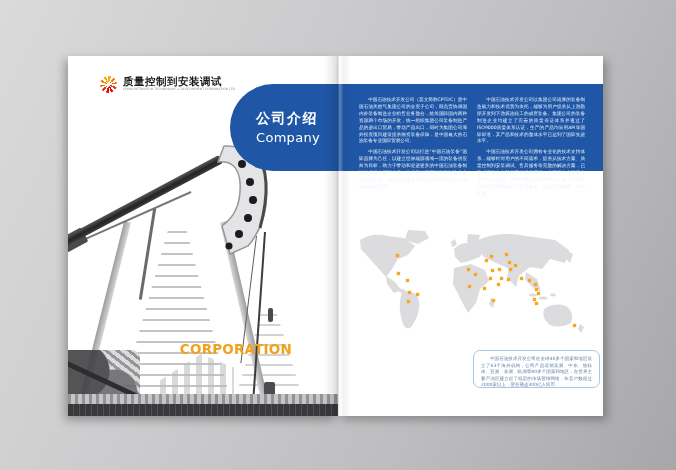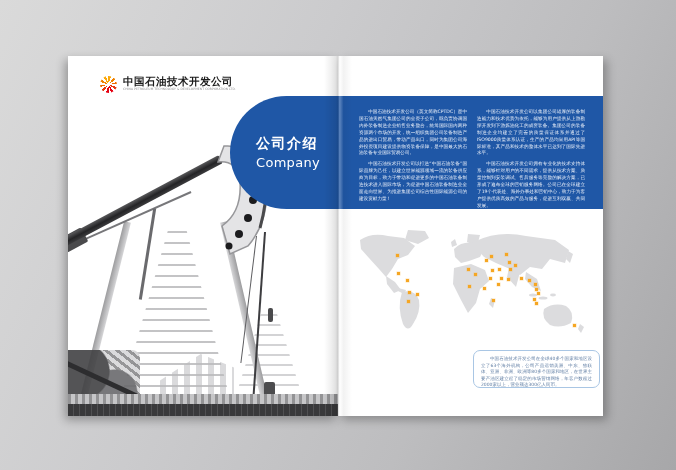--- a/index.html
+++ b/index.html
@@ -58,21 +58,21 @@
   #pj-pipe{left:-16px;top:214px;width:120px;height:5px;background:#2d2d2f;transform:rotate(25deg);transform-origin:0 50%;}
   #pj-deck{left:0;top:254px;width:270px;height:10px;background:repeating-linear-gradient(90deg,#939395 0 3px,#c6c6c8 3px 7px);}
   #pj-ground{left:0;top:264px;width:270px;height:14px;background:repeating-linear-gradient(90deg,#39393b 0 5px,#505052 5px 6px);}
   #pj-horsehead-svg{left:128px;top:2px;width:84px;height:118px;}
 
   
   #cover-title{position:absolute;left:8px;top:286px;width:216px;text-align:right;z-index:3;
     color:#f0a21c;font-weight:bold;font-size:13.5px;line-height:15.5px;letter-spacing:.2px;}
 
   
-  #banner{position:absolute;left:230px;top:96px;width:373px;height:113px;background:#1f57a6;
+  #banner{position:absolute;left:230px;top:84px;width:373px;height:87px;background:#1f57a6;
     border-radius:58.5px 0 0 58.5px;z-index:5;}
   #banner-title{position:absolute;left:26px;top:0;height:100%;display:flex;flex-direction:column;justify-content:center;color:#fff;}
   #banner-title-zh{font-size:14px;font-weight:bold;letter-spacing:1.5px;}
   #banner-title-en{font-size:13px;margin-top:2px;letter-spacing:.3px;}
   #intro-cols{position:absolute;left:129px;top:13px;width:226px;height:92px;display:flex;gap:10px;}
   .intro-col{width:108px;color:#eef3fb;font-size:4.6px;line-height:6.9px;text-align:justify;}
   .intro-col p{margin:0 0 4px 0;text-indent:2em;}
 
   
   #spine{position:absolute;left:324px;top:56px;width:28px;height:360px;z-index:7;pointer-events:none;
@@ -121,26 +121,27 @@
       <div class="pj" id="pj-wellhead"></div>
       <div class="pj" id="pj-cluster"></div>
       <div class="pj" id="pj-pipe"></div>
       <div class="pj" id="pj-deck"></div>
       <div class="pj" id="pj-ground"></div>
     </div>
 
     <div id="logo">
       <div id="logo-sun"></div>
       <div>
-        <div id="logo-text-zh">中国石油技术开发公司</div>
+        <div id="logo-text-zh">质量控制到安装调试</div>
         <div id="logo-text-en">CHINA PETROLEUM TECHNOLOGY &amp; DEVELOPMENT CORPORATION LTD.</div>
       </div>
     </div>
 
     <div id="cover-title">
+      <div>CORPORATION</div>
     </div>
   </div>
 
   <div id="right-page" class="page">
 
     <div id="map-box">
       <svg width="242" height="114" viewBox="0 0 242 114">
         <g fill="#dcdcde">
           <path d="M50 2 L67 3 L71 10 L60 16 L47 12 Z"></path>
           <path d="M2 12 Q14 4 30 8 L46 10 L57 18 L50 27 L40 31 L34 41 L28 49 L21 41 L11 30 L3 21 Z"></path>

